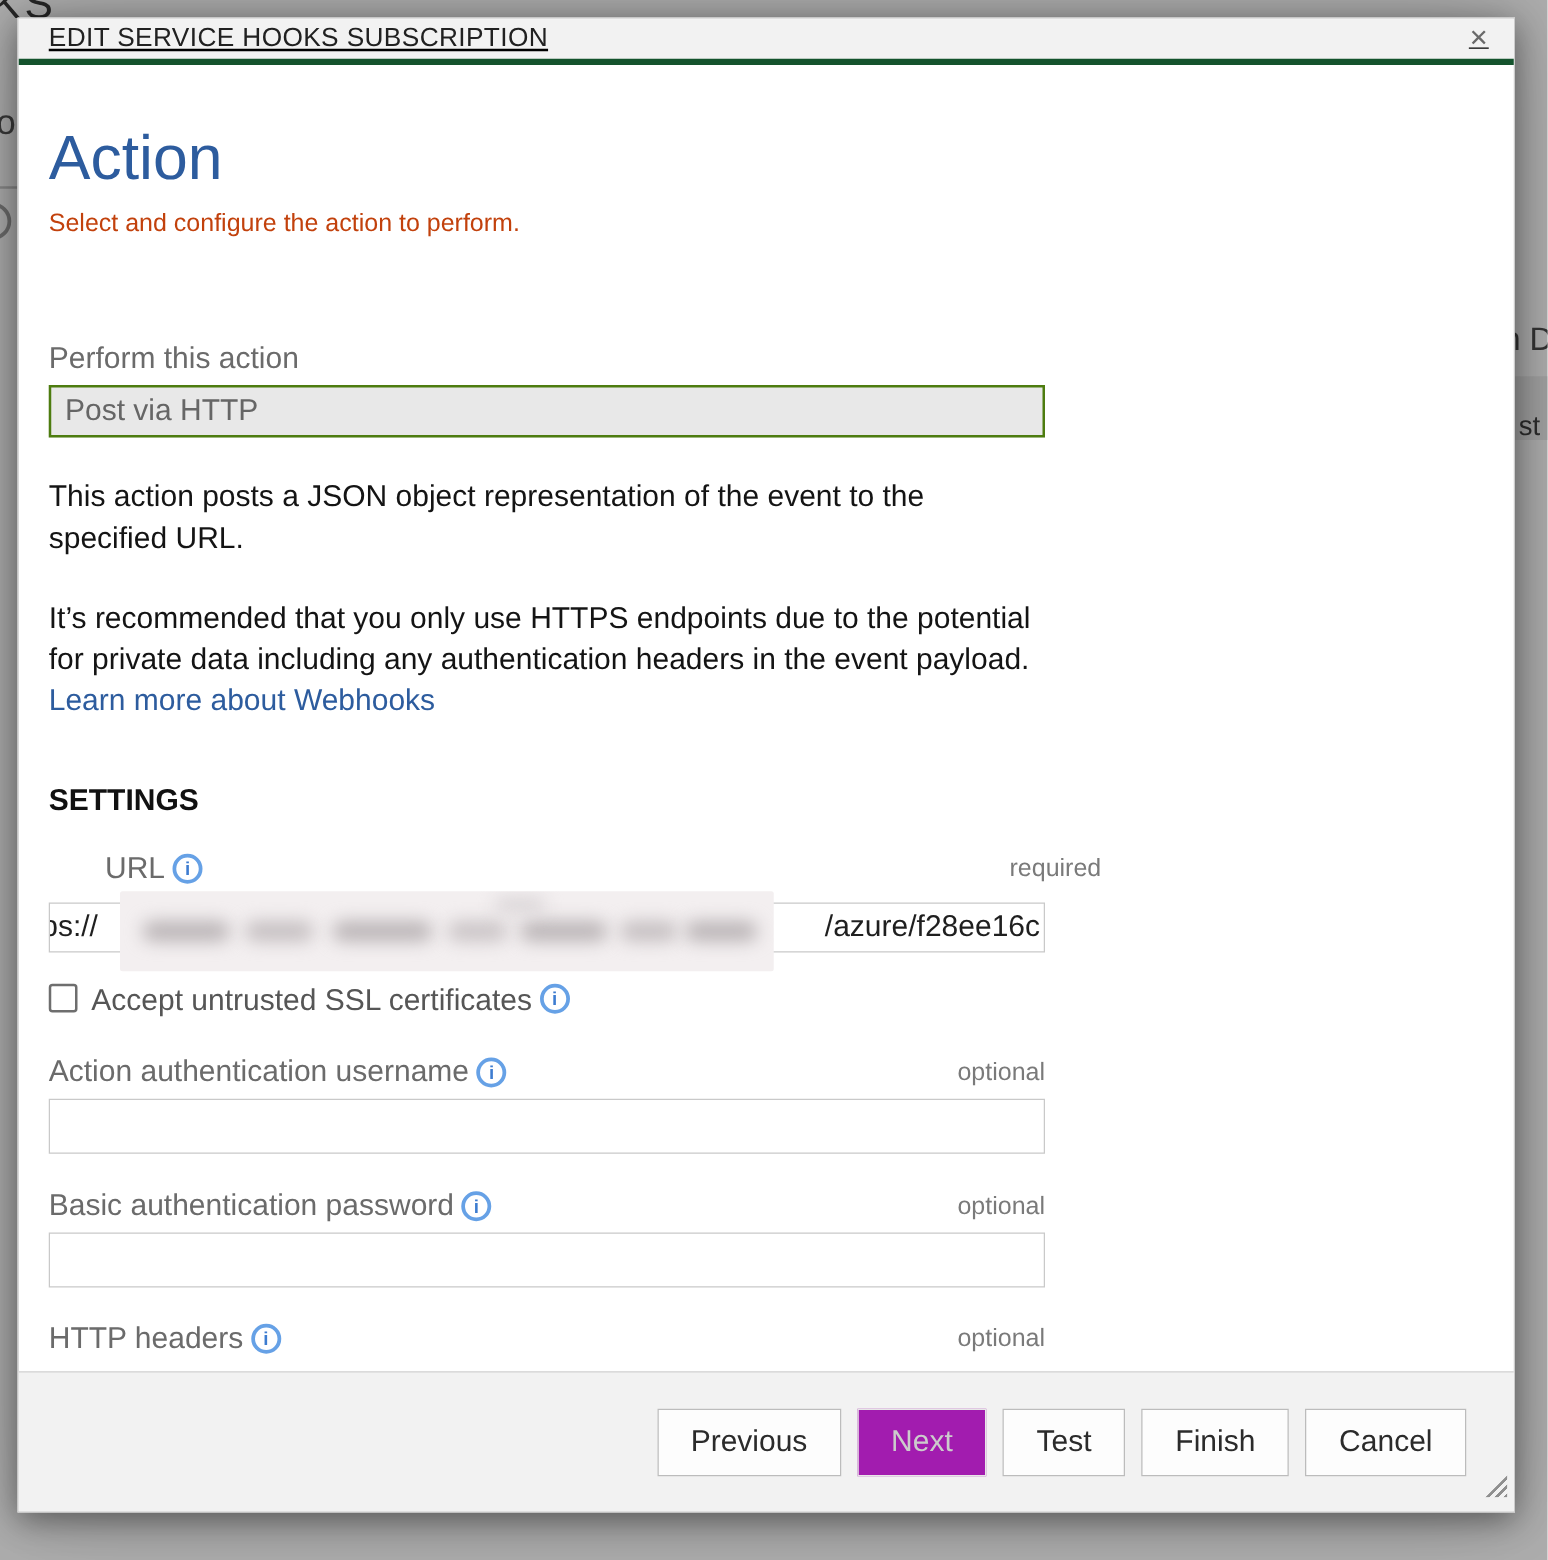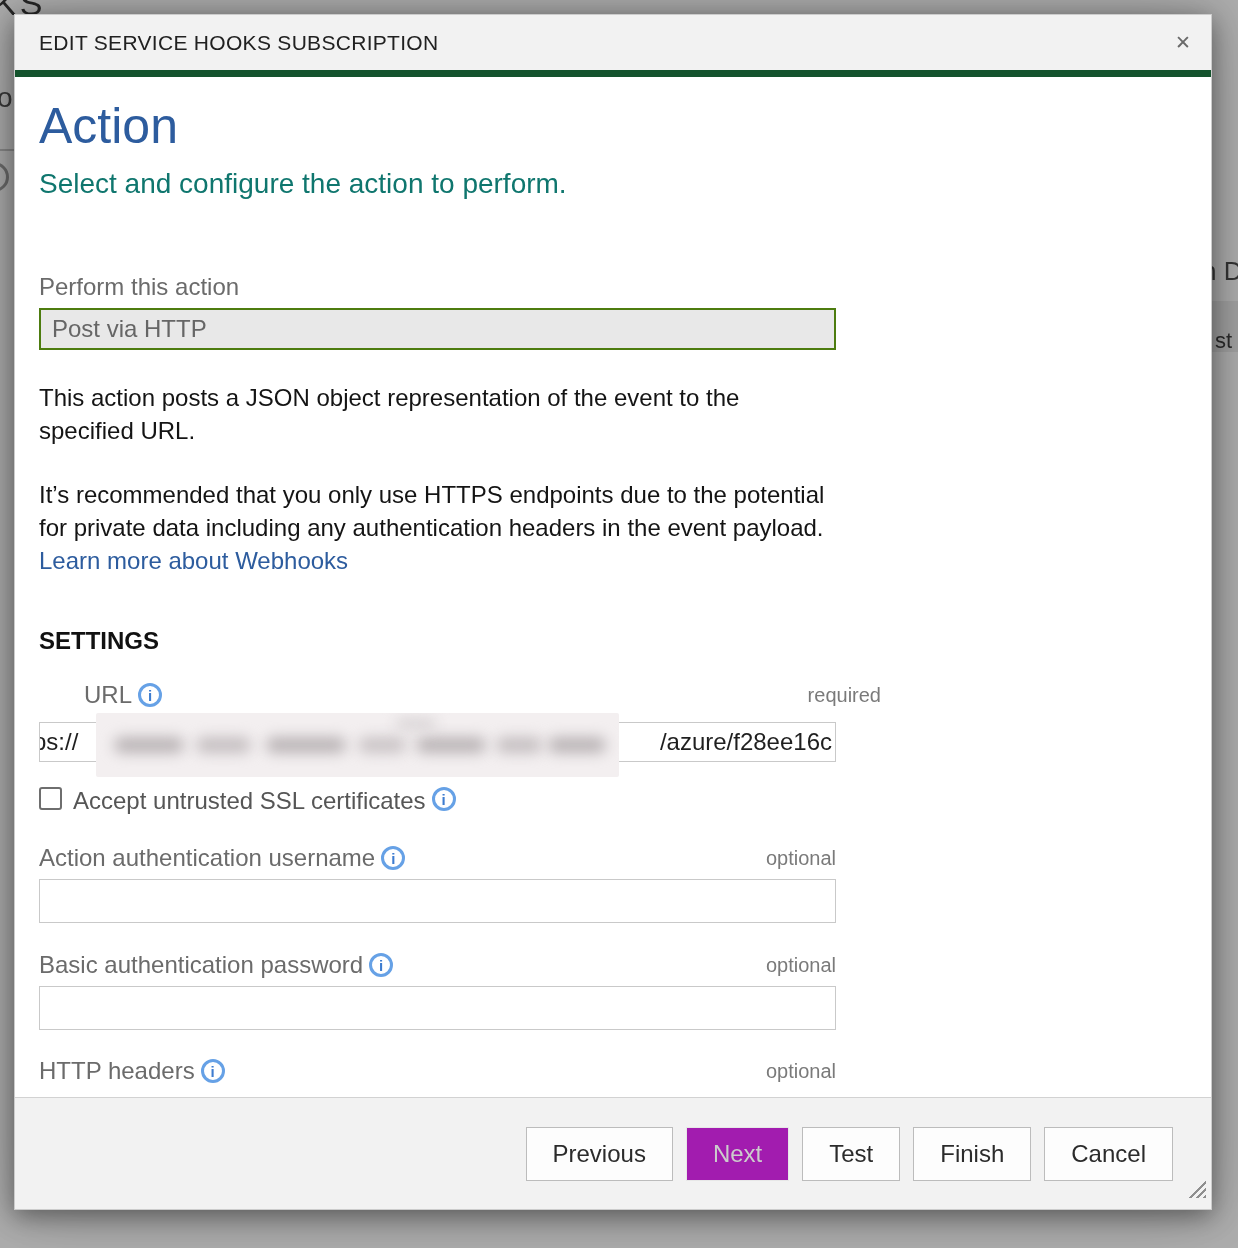--- a/index.html
+++ b/index.html
@@ -22,30 +22,31 @@
   .frag-st { left:1215px; top:328px; font-size:22px; color:#2d2d2d; }
 
   
   .modal {
     position:absolute; left:14px; top:14px; width:1198px; height:1196px;
     background:#ffffff; border:1px solid #cccccc; z-index:2;
     box-shadow:0 6px 24px rgba(0,0,0,.42), 0 0 70px rgba(0,0,0,.22);
   }
 
   .dlg-header {
-    position:absolute; top:0; left:0; right:0; height:62px;
-    background:#f2f2f2; border-bottom:7px solid #14532d;
+    position:absolute; top:0; left:0; right:0; height:37px;
+    background:#f2f2f2; border-bottom:5px solid #14532d;
     display:flex; align-items:center; justify-content:space-between;
     padding:0 20px 0 24px;
+    text-decoration:underline;
   }
   .dlg-title { font-size:21px; color:#212121; letter-spacing:.3px; }
   .dlg-close { font-size:19px; color:#6a6a6a; font-weight:700; cursor:pointer; line-height:1; }
 
   .page-title { position:absolute; left:24px; top:84px; font-size:50px; line-height:54px; color:#2d5c9e; font-weight:400; }
-  .page-subtitle { position:absolute; left:24px; top:153px; font-size:28px; color:#0f766e; }
+  .page-subtitle { position:absolute; left:24px; top:153px; font-size:20px; color:#c2410c; }
 
   .field-label { font-size:24px; color:#6b6b6b; }
   .perform-label { position:absolute; left:24px; top:258px; }
   .perform-value {
     position:absolute; left:24px; top:293px; width:797px; height:42px;
     background:#e8e8e8; border:2px solid #4d7c0f; color:#666666;
     font-size:24px; display:flex; align-items:center; padding:0 11px;
   }
 
   .desc { position:absolute; left:24px; width:792px; font-size:24px; line-height:33px; color:#141414; }

